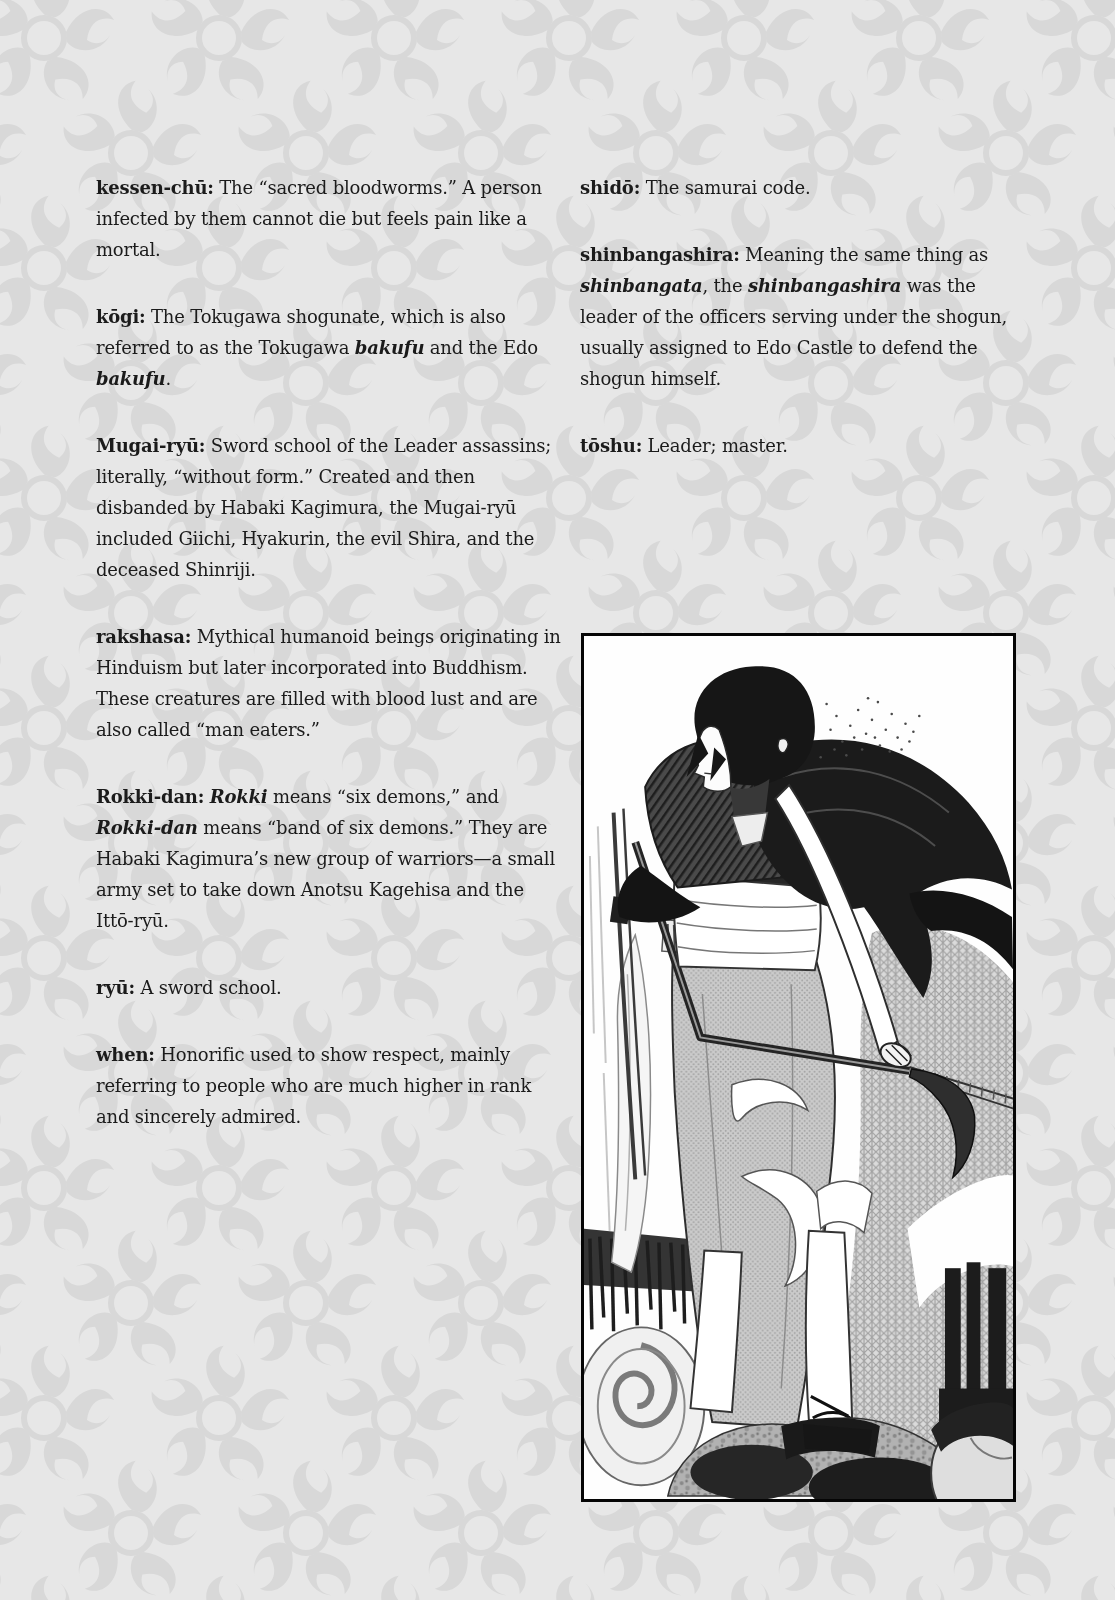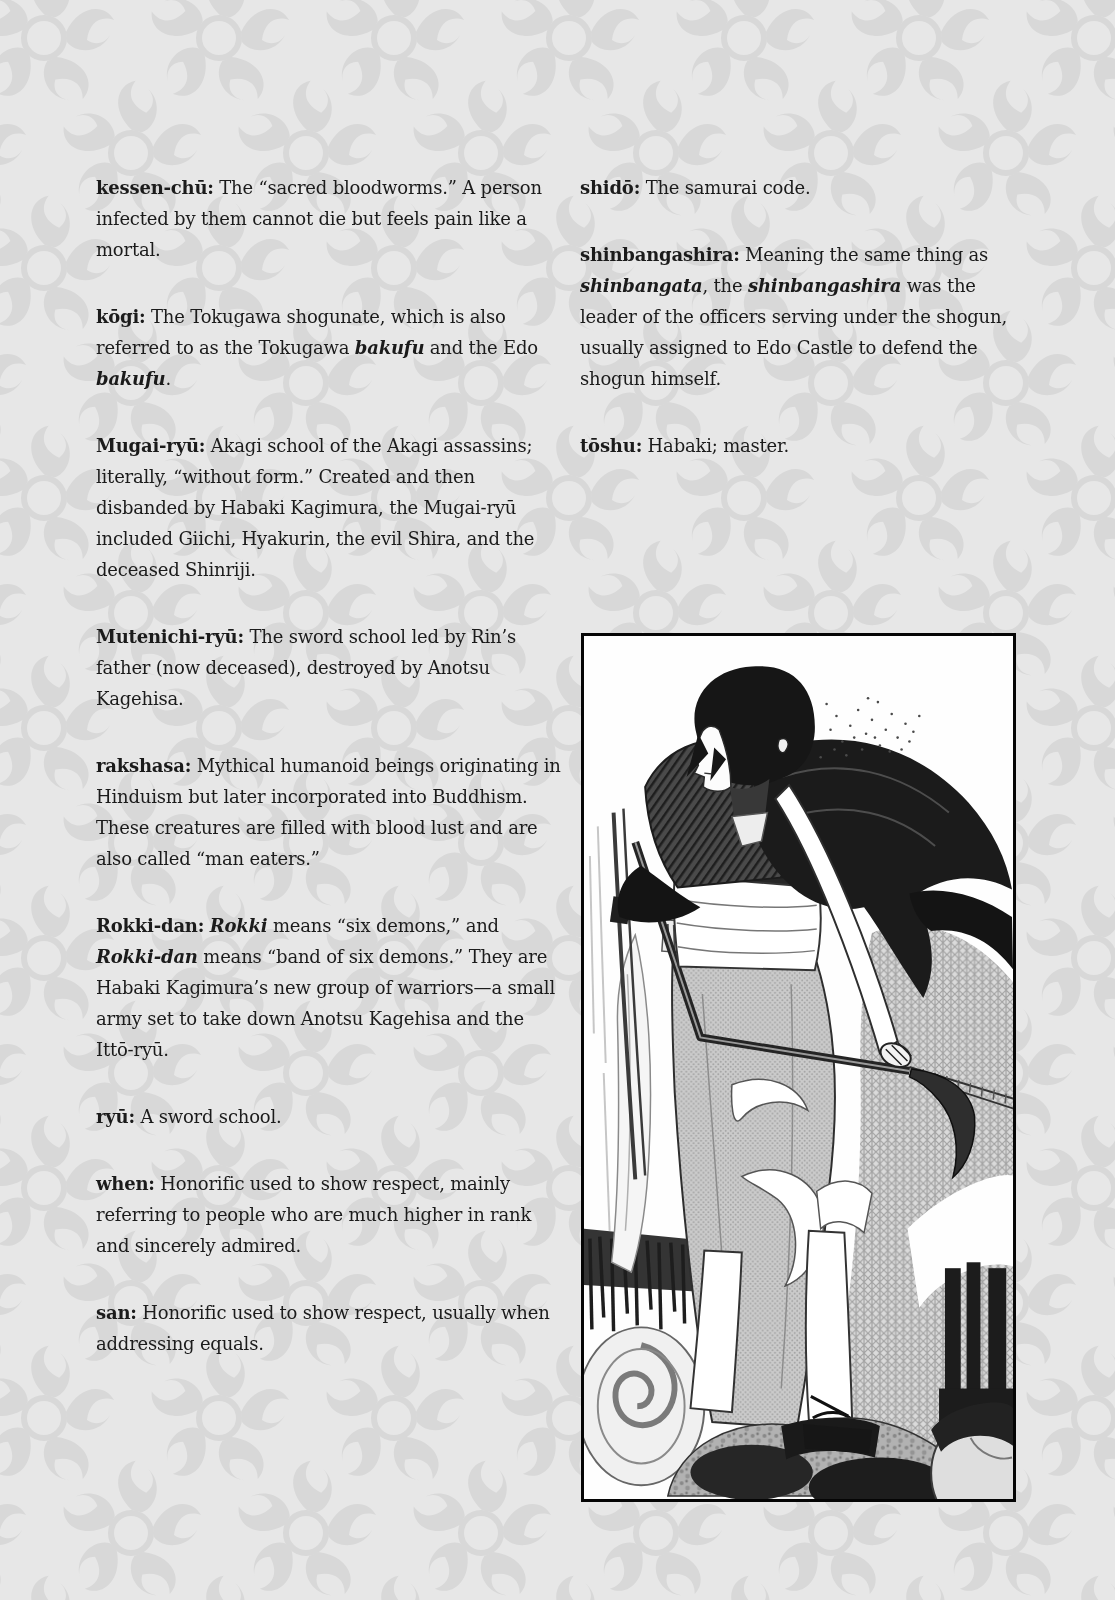--- a/index.html
+++ b/index.html
@@ -52,33 +52,31 @@
         <use href="#motif" x="131" y="153"></use>
         <use href="#motif" x="-44" y="153"></use>
       </pattern>
     </defs>
     <rect width="1115" height="1600" fill="url(#bgtile)"></rect>
   </svg>
 
   <div class="col col-left" id="col-left">
       <p class="entry"><b>kessen-chū:</b><span> The “sacred bloodworms.” A person infected by them cannot die but feels pain like a mortal.</span></p>
       <p class="entry"><b>kōgi:</b><span> The Tokugawa shogunate, which is also referred to as the Tokugawa </span><i>bakufu</i><span> and the Edo </span><i>bakufu</i><span>.</span></p>
-      <p class="entry"><b>Mugai-ryū:</b><span> Akagi school of the Akagi assassins; literally, “without form.” Created and then disbanded by Habaki Kagimura, the Mugai-ryū included Giichi, Hyakurin, the evil Shira, and the deceased Shinriji.</span></p>
-      <p class="entry"><b>Mutenichi-ryū:</b><span> The sword school led by Rin’s father (now deceased), destroyed by Anotsu Kagehisa.</span></p>
+      <p class="entry"><b>Mugai-ryū:</b><span> Sword school of the Leader assassins; literally, “without form.” Created and then disbanded by Habaki Kagimura, the Mugai-ryū included Giichi, Hyakurin, the evil Shira, and the deceased Shinriji.</span></p>
       <p class="entry"><b>rakshasa:</b><span> Mythical humanoid beings originating in Hinduism but later incorporated into Buddhism. These creatures are filled with blood lust and are also called “man eaters.”</span></p>
       <p class="entry"><b>Rokki-dan:</b><span> </span><i>Rokki</i><span> means “six demons,” and </span><i>Rokki-dan</i><span> means “band of six demons.” They are Habaki Kagimura’s new group of warriors—a small army set to take down Anotsu Kagehisa and the Ittō-ryū.</span></p>
       <p class="entry"><b>ryū:</b><span> A sword school.</span></p>
       <p class="entry"><b>when:</b><span> Honorific used to show respect, mainly referring to people who are much higher in rank and sincerely admired.</span></p>
-      <p class="entry"><b>san:</b><span> Honorific used to show respect, usually when addressing equals.</span></p>
     </div>
 
   <div class="col col-right" id="col-right">
       <p class="entry"><b>shidō:</b><span> The samurai code.</span></p>
       <p class="entry"><b>shinbangashira:</b><span> Meaning the same thing as </span><i>shinbangata</i><span>, the </span><i>shinbangashira</i><span> was the leader of the officers serving under the shogun, usually assigned to Edo Castle to defend the shogun himself.</span></p>
-      <p class="entry"><b>tōshu:</b><span> Habaki; master.</span></p>
+      <p class="entry"><b>tōshu:</b><span> Leader; master.</span></p>
     </div>
 
   <div class="frame">
     <svg class="art" viewBox="0 0 435 869" xmlns="http://www.w3.org/2000/svg">
       <defs>
         <pattern id="hatch" width="7" height="7" patternUnits="userSpaceOnUse" patternTransform="rotate(35)">
           <rect width="7" height="7" fill="#4a4a4a"></rect>
           <line x1="1" y1="0" x2="1" y2="7" stroke="#1e1e1e" stroke-width="3"></line>
         </pattern>
         <pattern id="halftone" width="5" height="5" patternUnits="userSpaceOnUse">

